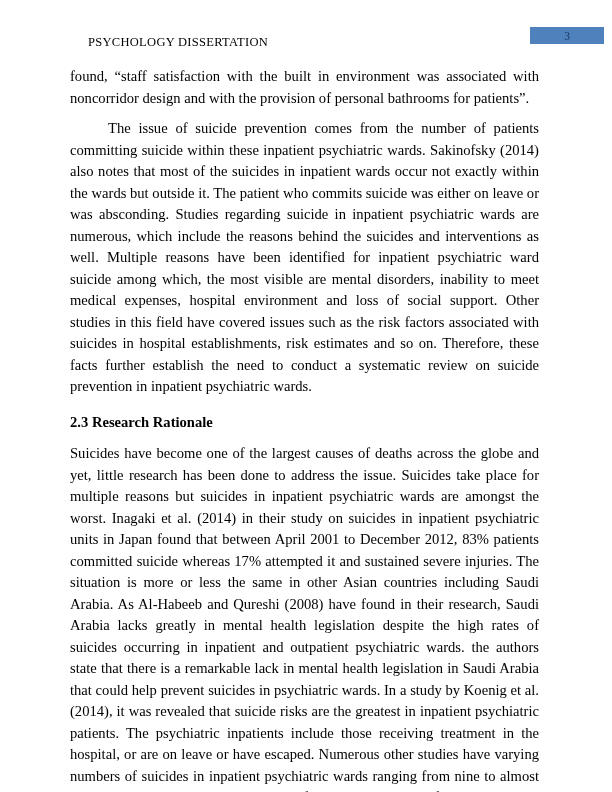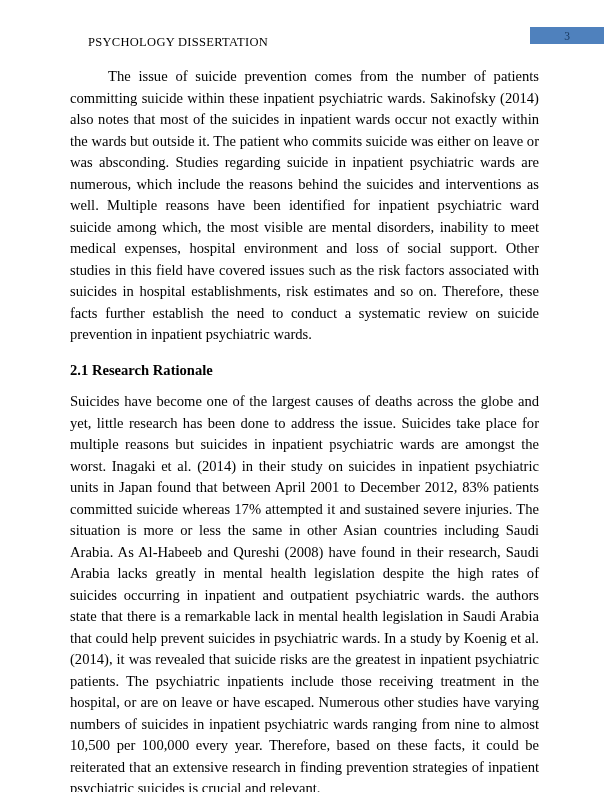--- a/index.html
+++ b/index.html
@@ -67,21 +67,22 @@
 <div class="page">
 
   <span class="header-title">PSYCHOLOGY DISSERTATION</span>
 
   <span class="page-number-badge">
       <span>3</span>
     </span>
 
   <div class="content">
 
+    <p class="para">found, “staff satisfaction with the built in environment was associated with noncorridor design and with the provision of personal bathrooms for patients”.</p>
 
     <p class="para first-line-indent">The issue of suicide prevention comes from the number of patients committing suicide within these inpatient psychiatric wards. Sakinofsky (2014) also notes that most of the suicides in inpatient wards occur not exactly within the wards but outside it. The patient who commits suicide was either on leave or was absconding. Studies regarding suicide in inpatient psychiatric wards are numerous, which include the reasons behind the suicides and interventions as well. Multiple reasons have been identified for inpatient psychiatric ward suicide among which, the most visible are mental disorders, inability to meet medical expenses, hospital environment and loss of social support. Other studies in this field have covered issues such as the risk factors associated with suicides in hospital establishments, risk estimates and so on. Therefore, these facts further establish the need to conduct a systematic review on suicide prevention in inpatient psychiatric wards.</p>
 
-    <h2 class="section-heading">2.1 Research Rationale</h2>
+    <h2 class="section-heading">2.3 Research Rationale</h2>
 
     <p class="para">Suicides have become one of the largest causes of deaths across the globe and yet, little research has been done to address the issue. Suicides take place for multiple reasons but suicides in inpatient psychiatric wards are amongst the worst. Inagaki et al. (2014) in their study on suicides in inpatient psychiatric units in Japan found that between April 2001 to December 2012, 83% patients committed suicide whereas 17% attempted it and sustained severe injuries. The situation is more or less the same in other Asian countries including Saudi Arabia. As Al-Habeeb and Qureshi (2008) have found in their research, Saudi Arabia lacks greatly in mental health legislation despite the high rates of suicides occurring in inpatient and outpatient psychiatric wards. the authors state that there is a remarkable lack in mental health legislation in Saudi Arabia that could help prevent suicides in psychiatric wards. In a study by Koenig et al. (2014), it was revealed that suicide risks are the greatest in inpatient psychiatric patients. The psychiatric inpatients include those receiving treatment in the hospital, or are on leave or have escaped. Numerous other studies have varying numbers of suicides in inpatient psychiatric wards ranging from nine to almost 10,500 per 100,000 every year. Therefore, based on these facts, it could be reiterated that an extensive research in finding prevention strategies of inpatient psychiatric suicides is crucial and relevant.</p>
 
   </div>
 </div>
 
 </body></html>

